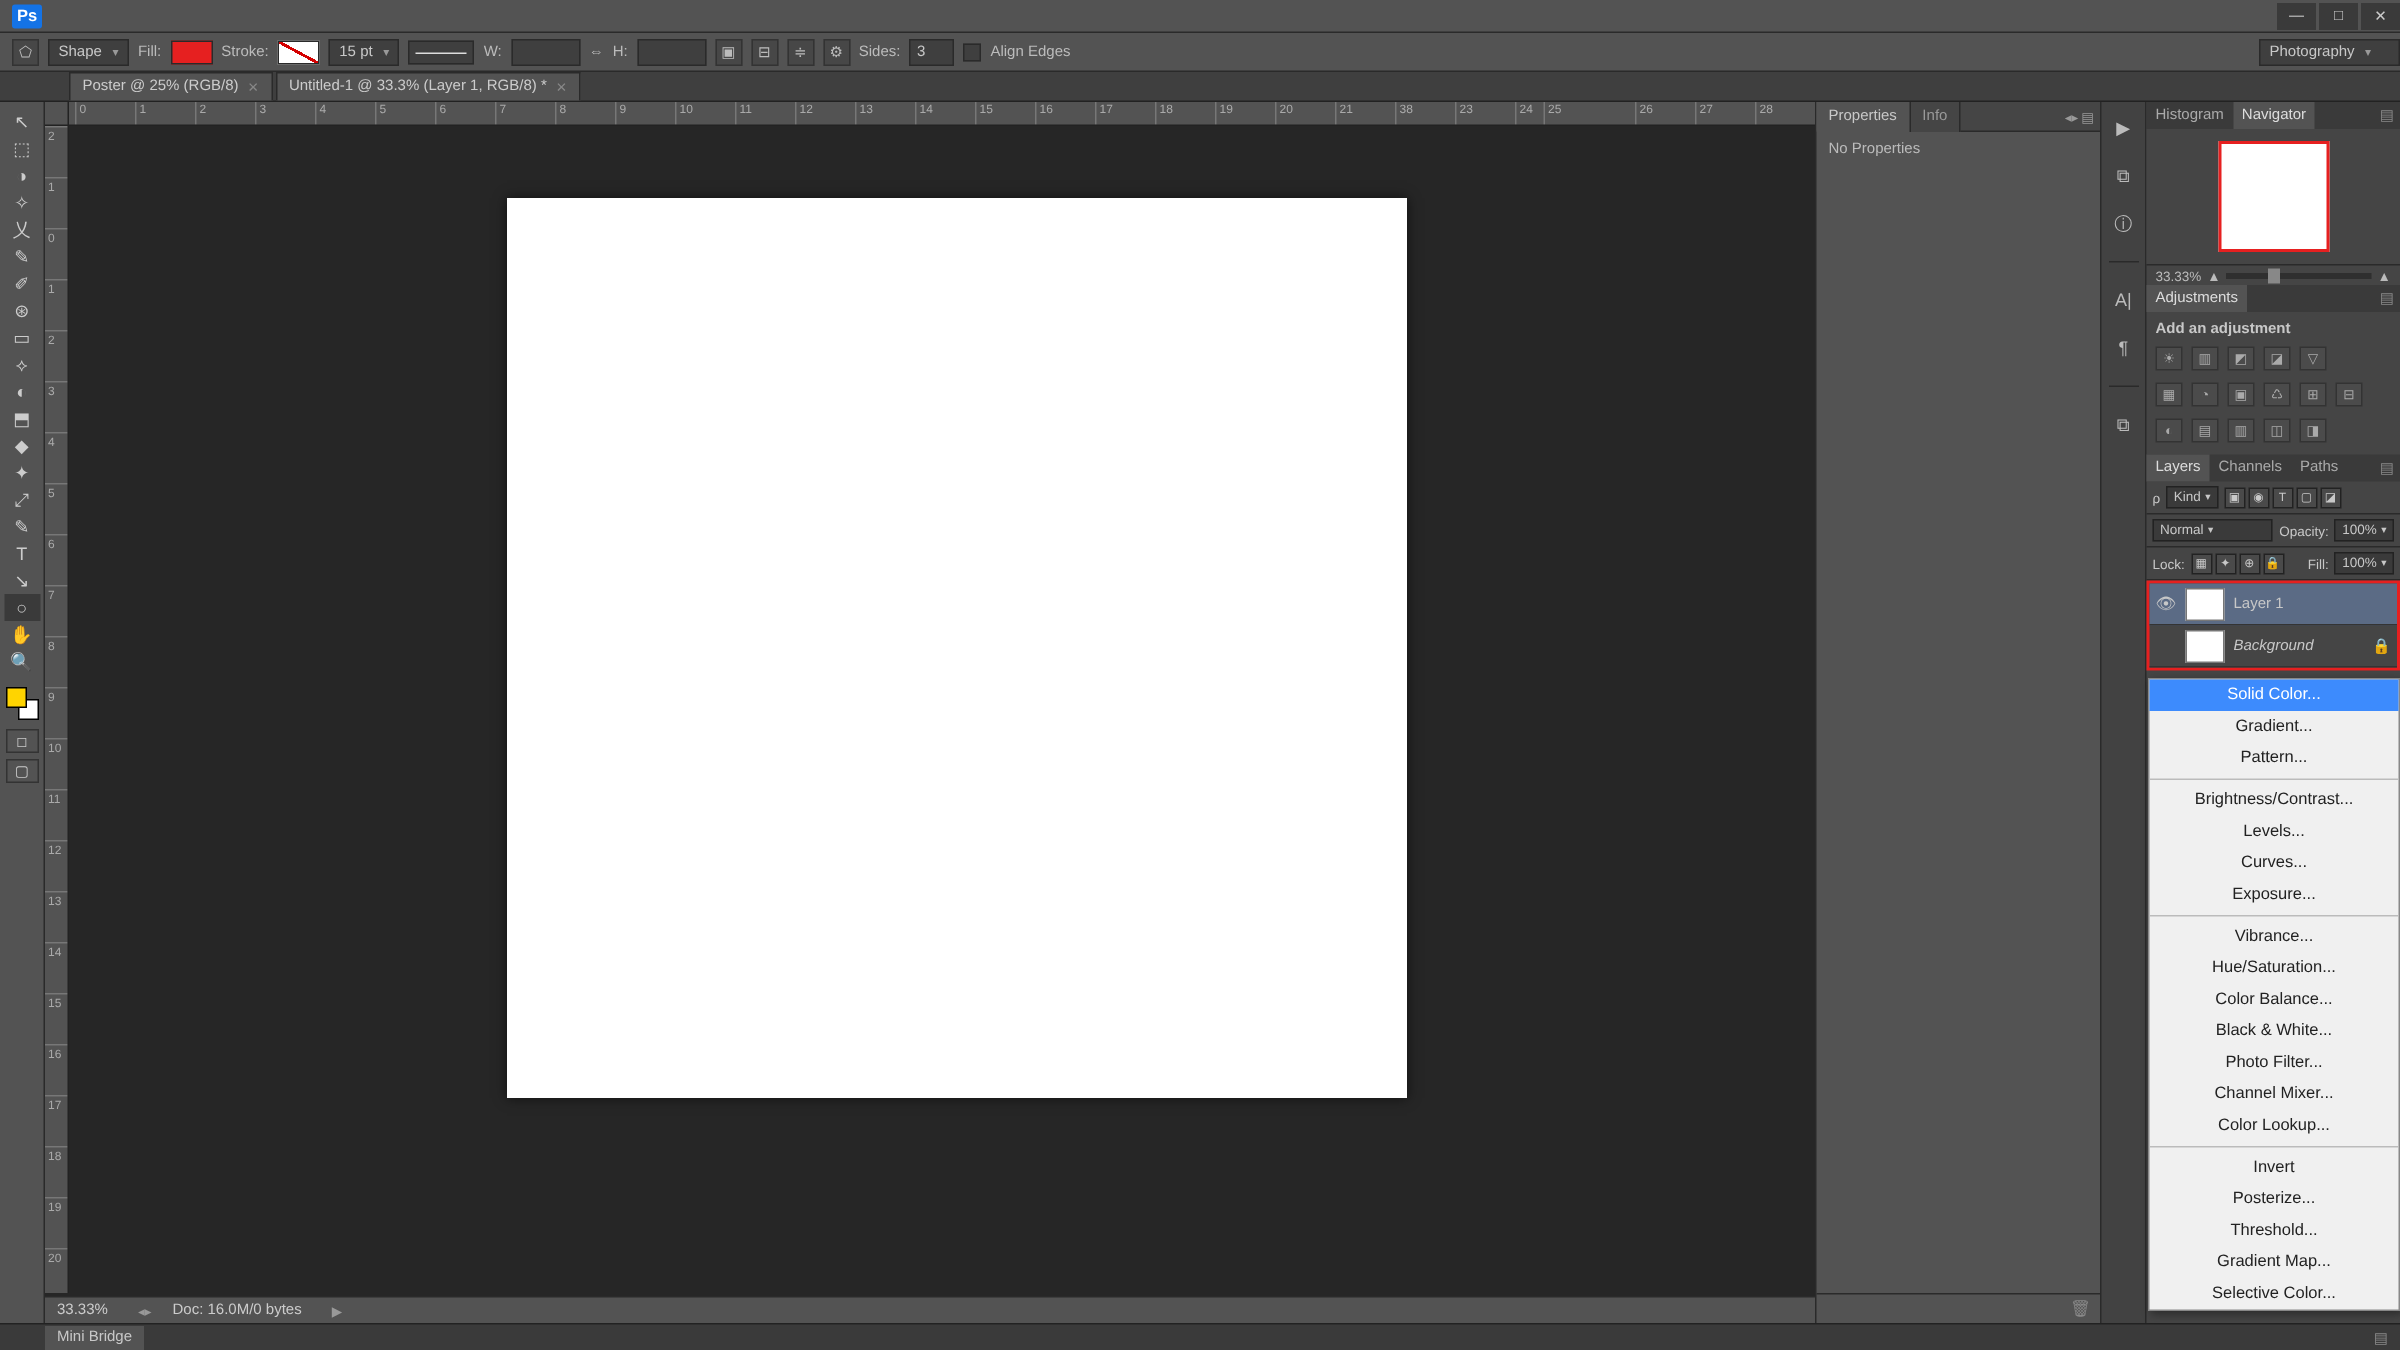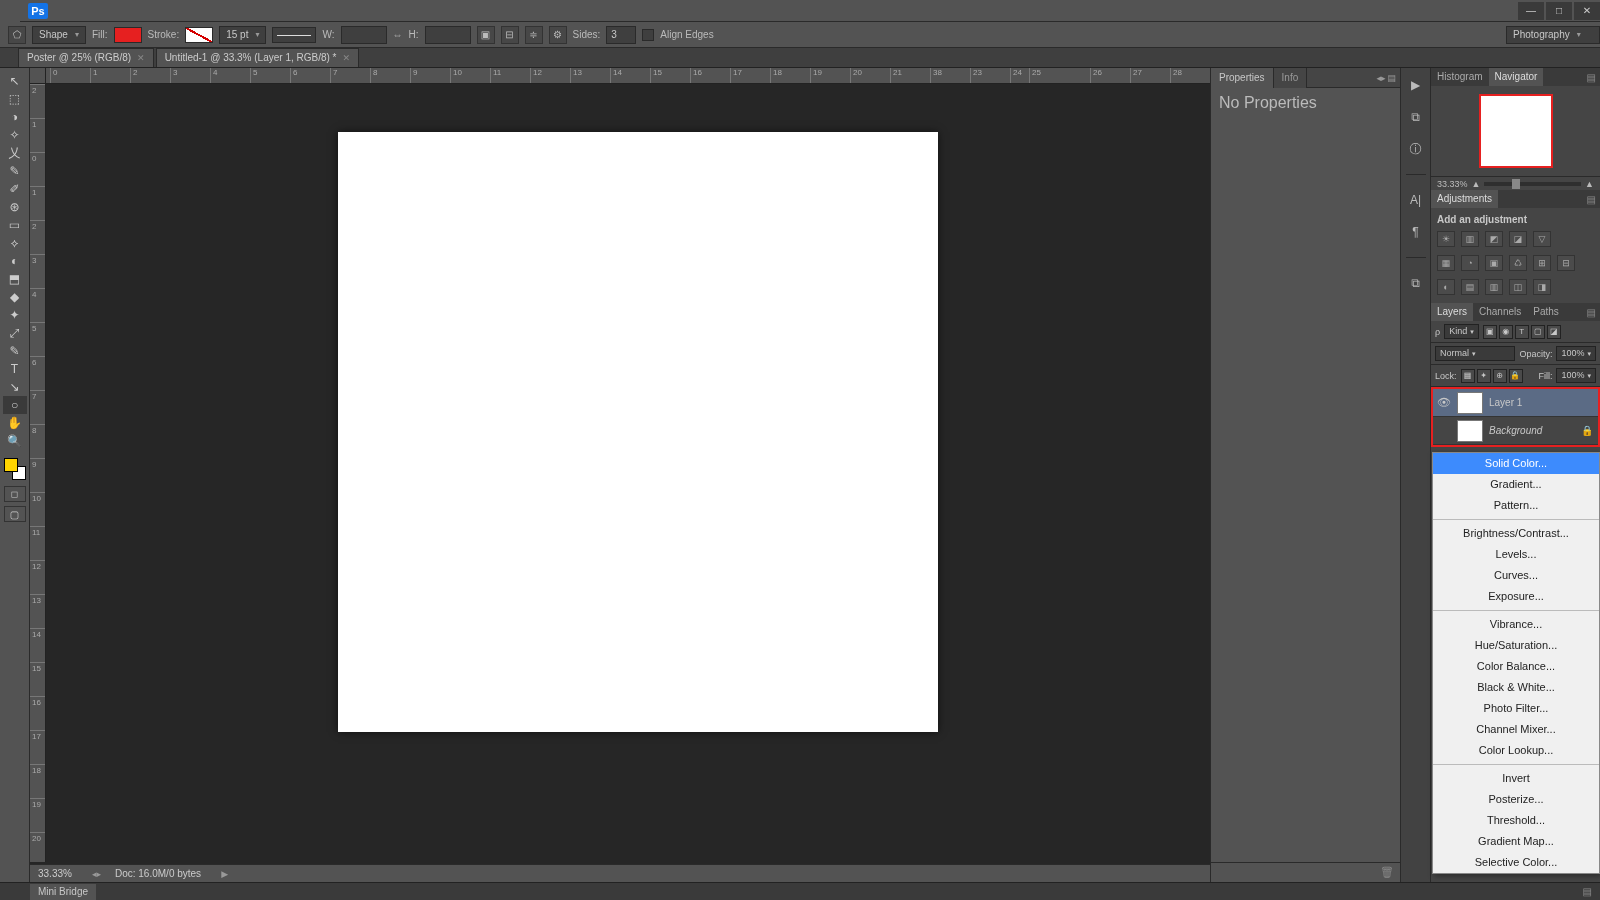--- a/index.html
+++ b/index.html
@@ -1,20 +1,20 @@
 <!DOCTYPE html>
 <html><head>
 <meta charset="utf-8">
 <style>
 * { margin: 0; padding: 0; box-sizing: border-box; font-family: "Segoe UI", Tahoma, sans-serif; user-select: none; }
 html,body { width:1600px; height:900px; overflow:hidden; background:#535353; }
 body { color:#c8c8c8; font-size:11px; }
 
 
-.menubar { height:22px; background:#535353; display:flex; align-items:center; padding-left:8px; border-bottom:1px solid #2a2a2a;margin-left:20px; }
+.menubar { height:22px; background:#535353; display:flex; align-items:center; padding-left:8px; border-bottom:1px solid #2a2a2a; }
 .ps-logo { width:20px; height:16px; background:#1473e6; color:#fff; font-weight:bold; font-size:11px; display:flex; align-items:center; justify-content:center; border-radius:2px; margin-right:10px; }
 .menubar .mi { padding:0 9px; height:22px; line-height:22px; font-size:11px; color:#d6d6d6; }
 .win-controls { margin-left:auto; display:flex; }
 .win-controls div { width:26px; height:18px; background:#3a3a3a; margin-left:2px; display:flex; align-items:center; justify-content:center; color:#ccc; font-size:10px; }
 
 
 .optbar { height:26px; background:#535353; display:flex; align-items:center; padding-left:8px; border-bottom:1px solid #2a2a2a; gap:6px; font-size:10px; }
 .optbar .sel { background:#3f3f3f; border:1px solid #2a2a2a; padding:1px 6px; height:18px; line-height:16px; display:flex; align-items:center; gap:4px; font-size:10px; }
 .optbar .sel::after { content:"▾"; font-size:8px; margin-left:3px; color:#999; }
 .optbar .swatch { width:28px; height:16px; border:1px solid #2a2a2a; }
@@ -23,21 +23,21 @@
 .optbar .stroke-sw::after { content:""; position:absolute; left:0; top:0; right:0; bottom:0; background:linear-gradient(to top right, transparent 46%, #d40000 46%, #d40000 54%, transparent 54%); }
 .optbar .num { background:#3f3f3f; border:1px solid #2a2a2a; width:46px; height:18px; padding:0 4px; line-height:16px; font-size:10px; }
 .optbar .lbl { font-size:10px; color:#bbb; }
 .optbar .line-sw { width:44px; height:16px; border:1px solid #2a2a2a; background:#3f3f3f; position:relative; }
 .optbar .line-sw::before{ content:""; position:absolute; left:4px; right:4px; top:50%; height:1px; background:#ddd; }
 .optbar .ic { width:18px; height:18px; border:1px solid #333; background:#474747; display:flex; align-items:center; justify-content:center; font-size:10px; color:#bbb; }
 .optbar .chk { width:12px; height:12px; border:1px solid #2a2a2a; background:#3f3f3f; }
 .optbar .spacer { flex:1; }
 
 
-.doctabs { height:20px; background:#3f3f3f; display:flex; align-items:flex-end; padding-left:18px; border-bottom:1px solid #222; }
+.doctabs { height:20px; background:#3f3f3f; display:flex; align-items:flex-end; padding-left:46px; border-bottom:1px solid #222; }
 .doctab { background:#535353; border:1px solid #2a2a2a; border-bottom:none; height:19px; padding:0 8px; font-size:10px; line-height:18px; margin-right:2px; color:#ccc; display:flex; align-items:center; gap:6px; }
 .doctab .x { color:#888; font-size:9px; }
 
 
 .main { position:absolute; top:68px; bottom:18px; left:0; right:0; display:flex; }
 
 
 .tools { width:30px; background:#535353; border-right:1px solid #2a2a2a; display:flex; flex-direction:column; align-items:center; padding-top:4px; gap:2px; }
 .tool { width:24px; height:18px; display:flex; align-items:center; justify-content:center; color:#ccc; font-size:12px; position:relative; }
 .tool.active { background:#3a3a3a; }
@@ -59,21 +59,21 @@
 .statusbar .arrow { font-size:9px; margin-left:6px; color:#999; }
 
 
 .mid-panels { width:190px; background:#535353; border-left:1px solid #2a2a2a; display:flex; flex-direction:column; position:relative; }
 .mid-strip { width:30px; background:#424242; border-left:1px solid #2a2a2a; display:flex; flex-direction:column; align-items:center; padding-top:6px; gap:10px; }
 .mid-strip .ic { width:22px; height:22px; display:flex; align-items:center; justify-content:center; font-size:12px; color:#bbb; }
 .panel-hdr { height:20px; background:#454545; display:flex; align-items:center; border-bottom:1px solid #2a2a2a;text-align:center; }
 .panel-tab { padding:0 8px; height:20px; line-height:20px; font-size:10px; background:#535353; border-right:1px solid #2a2a2a; }
 .panel-tab.inactive { background:#454545; color:#999; }
 .panel-ops { margin-left:auto; display:flex; gap:2px; padding-right:4px; color:#999; font-size:9px; }
-.panel-body { flex:1; padding:6px 8px; font-size:16px; color:#bbb; }
+.panel-body { flex:1; padding:6px 8px; font-size:10px; color:#bbb; }
 .panel-foot { height:20px; border-top:1px solid #2a2a2a; display:flex; align-items:center; justify-content:flex-end; padding-right:6px; gap:8px; color:#888; font-size:11px; }
 
 
 .right { width:170px; background:#454545; border-left:1px solid #2a2a2a; display:flex; flex-direction:column; font-size:10px; position:relative; }
 .right .tabs { height:18px; display:flex; align-items:center; background:#3a3a3a; }
 .right .tabs .t { padding:0 6px; height:18px; line-height:18px; color:#aaa; }
 .right .tabs .t.active { background:#535353; color:#ddd; }
 .right .tabs .menu { margin-left:auto; padding:0 4px; color:#888; }
 .nav-preview { height:90px; background:#454545; display:flex; align-items:center; justify-content:center; }
 .nav-preview .thumb { width:74px; height:74px; background:#fff; border:2px solid #e62020; }

